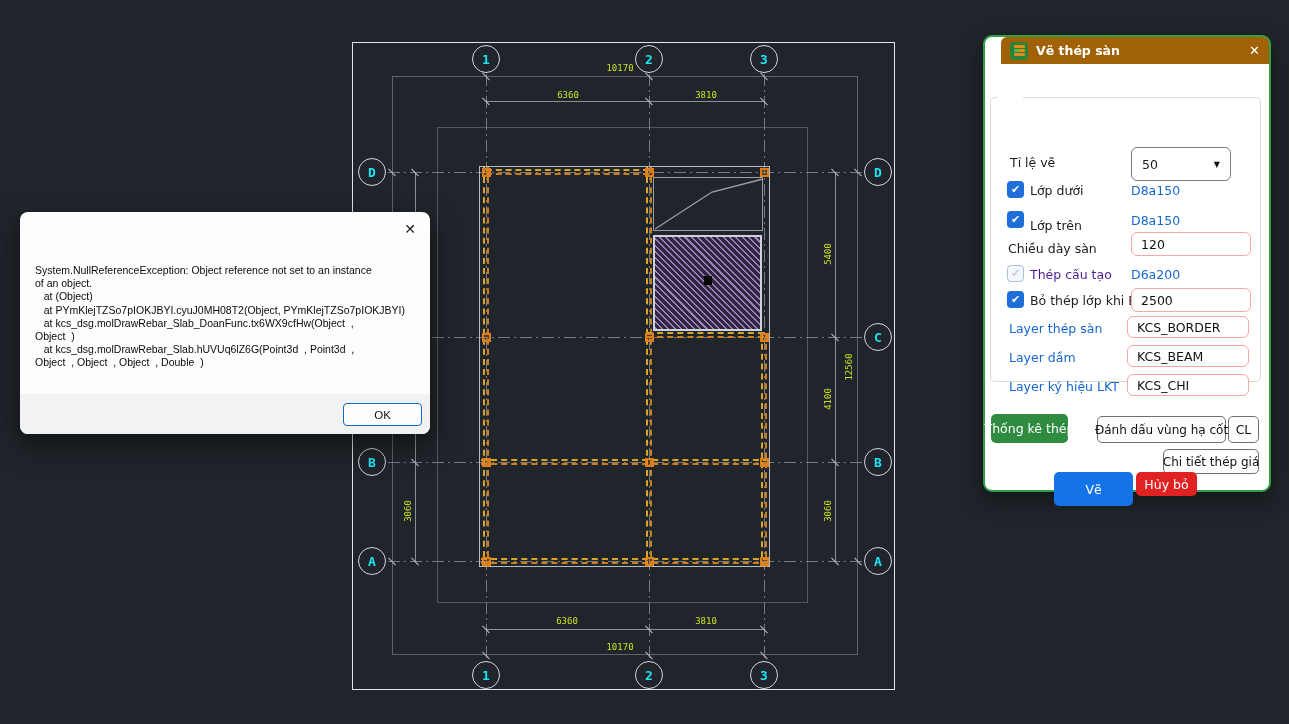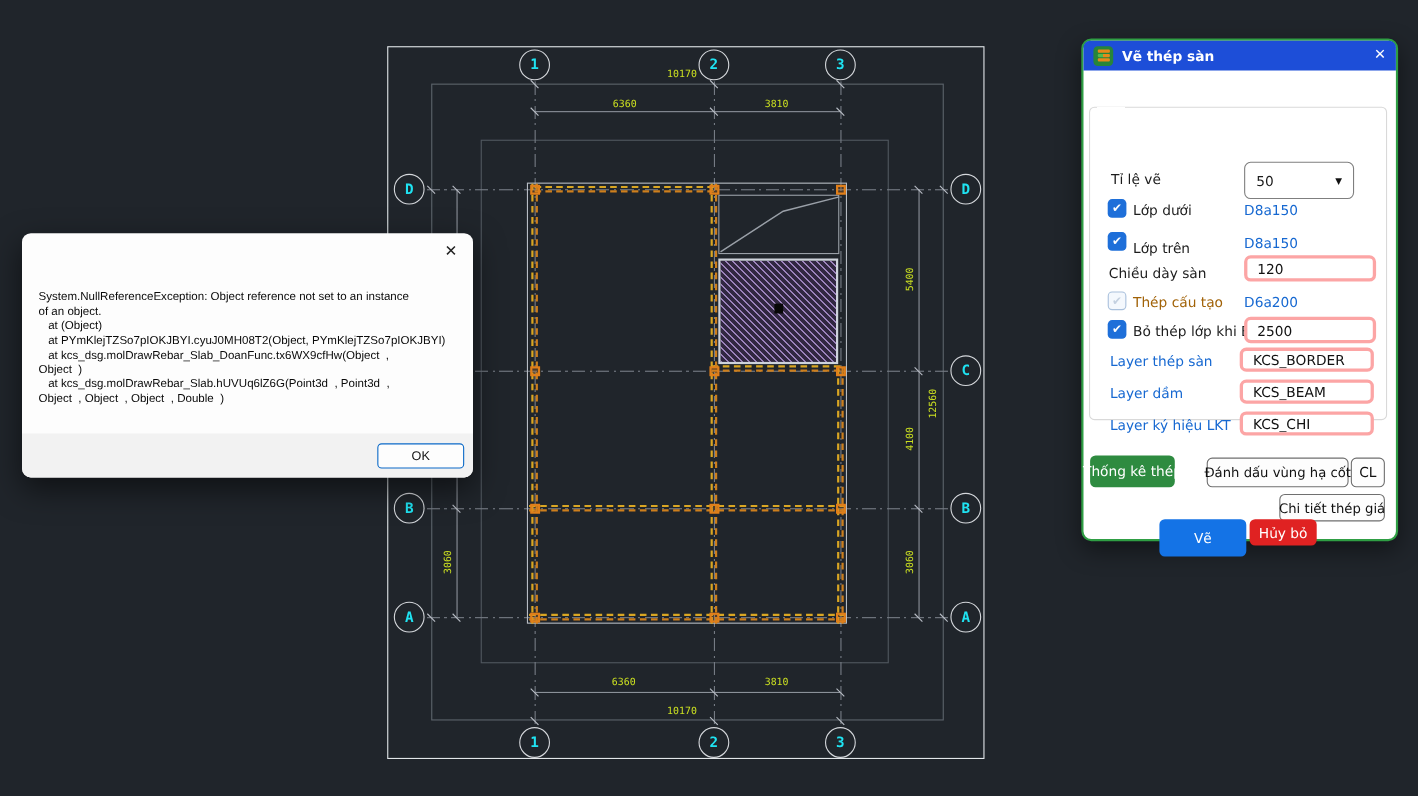--- a/index.html
+++ b/index.html
@@ -44,39 +44,39 @@
             display:flex;align-items:center;justify-content:center;cursor:pointer;}
   .errmsg{position:absolute;left:15px;top:52px;width:392px;color:#0a0a0a;
           font:10.5px/13.2px "Liberation Sans",sans-serif;white-space:pre-wrap;}
   .okbtn{position:absolute;left:323px;top:191px;width:77px;height:21px;background:#fdfdfd;
          border:1px solid #0b69c7;border-radius:4px;color:#111;
          font:11.5px "Liberation Sans",sans-serif;display:flex;align-items:center;justify-content:center;}
   
   .panel{position:absolute;left:983px;top:35px;width:288px;height:457px;background:#ffffff;
          border:2px solid #2f9e44;border-radius:9px;box-sizing:border-box;
          box-shadow:0 8px 22px rgba(0,0,0,.45);z-index:10;font-size:12.5px;color:#1c1c1c;}
-  .ptitle{position:absolute;left:0;top:0;right:0;height:27px;background:#1d4ed8;
+  .ptitle{position:absolute;left:16px;top:0;right:0;height:27px;background:#a16207;
           border-radius:6px 6px 0 0;display:flex;align-items:center;padding:0 9px;box-sizing:border-box;}
   .ptitle .txt{color:#fff;font-weight:bold;font-size:12.5px;margin-left:8px;}
   .pclose{margin-left:auto;color:#fff;font-size:13px;cursor:pointer;}
   .app-icon{width:18px;height:18px;border-radius:4px;background:#27853a;display:flex;flex-direction:column;
             align-items:center;justify-content:center;gap:1.5px;}
   .app-icon i{display:block;width:11px;height:2.5px;border-radius:1px;background:#e8891a;}
   .app-icon i.mid{background:linear-gradient(90deg,#57b94c 0 45%,#e8891a 45%);}
   .pbody{position:absolute;left:0;top:27px;right:0;bottom:0;}
   .group{position:absolute;left:5px;top:33px;width:269px;height:283px;margin:0;padding:0;
          border:1px solid #d9d9d9;border-radius:5px;}
   .group legend{width:26px;height:0;padding:0;margin-left:6px;}
   .lbl{position:absolute;white-space:nowrap;}
-  .lbl.gray{color:#a16207;text-align:center;}
+  .lbl.gray{color:#4c1d95;text-align:center;}
   .link{position:absolute;color:#1668d1;white-space:nowrap;cursor:pointer;}
   .cb{position:absolute;width:17px;height:17px;border-radius:4px;background:#1e6fd9;color:#fff;
       display:flex;align-items:center;justify-content:center;font-size:11px;box-sizing:border-box;cursor:pointer;}
   .cb.off{background:#f4f8fd;border:1px solid #a9c0dc;color:#c3d0e0;}
-  .tin{position:absolute;border:3px solid #fca5a5;border-radius:6px;background:#fff;color:#111;
+  .tin{position:absolute;border:1px solid #fca5a5;border-radius:6px;background:#fff;color:#111;
        font:12.5px "DejaVu Sans",sans-serif;padding:0 9px;box-sizing:border-box;outline:none;}
   .combo{position:absolute;border:1px solid #7f7f7f;border-radius:6px;background:#fff;display:flex;
          align-items:center;padding:16px 10px;box-sizing:border-box;cursor:pointer;}
   .combo .arr{margin-left:auto;font-size:8px;color:#111;}
   .btn{position:absolute;display:flex;align-items:center;justify-content:center;border-radius:5px;
        box-sizing:border-box;cursor:pointer;font-size:12.5px;white-space:nowrap;}
   .btn.ghost{background:#fdfdfd;border:1px solid #6f6f6f;color:#111;}
   .btn.green{background:#2e8b40;color:#fff;}
   .btn.blue{background:#1473e6;color:#fff;}
   .btn.red{background:#e02222;color:#fff;}

